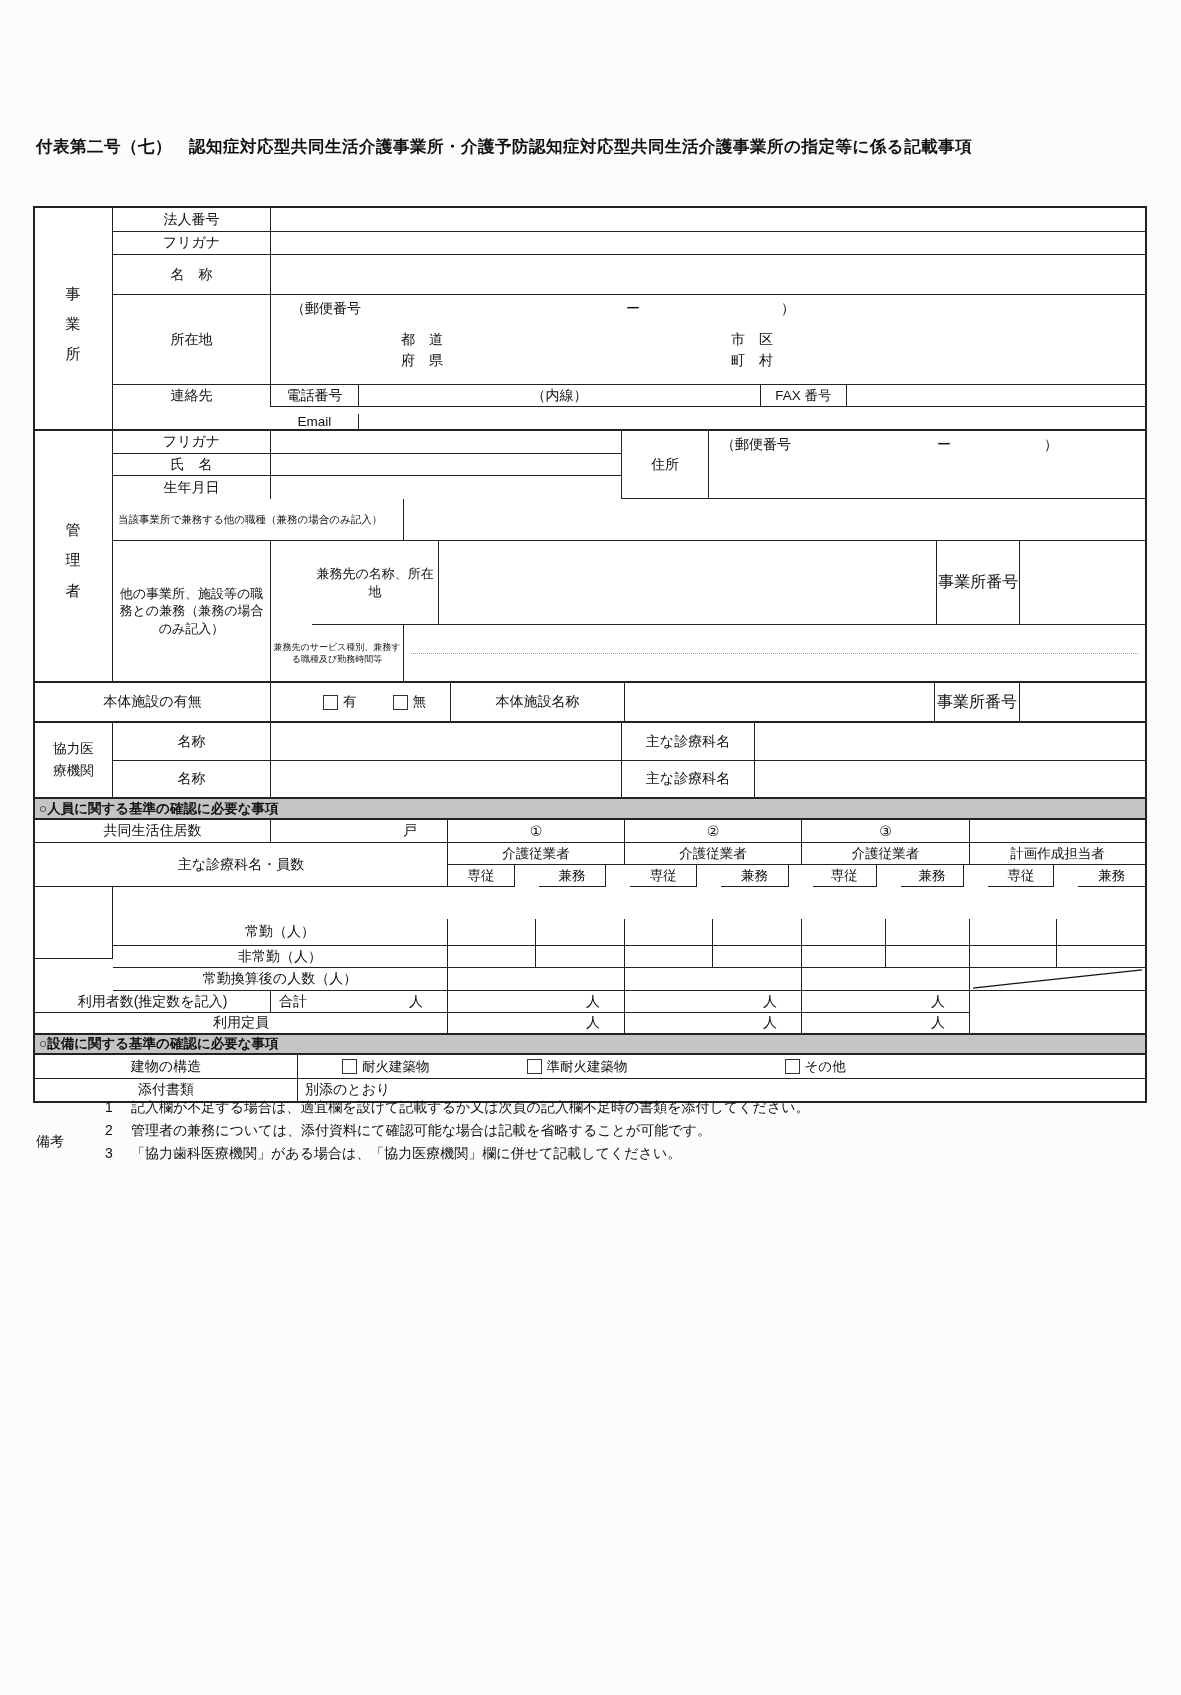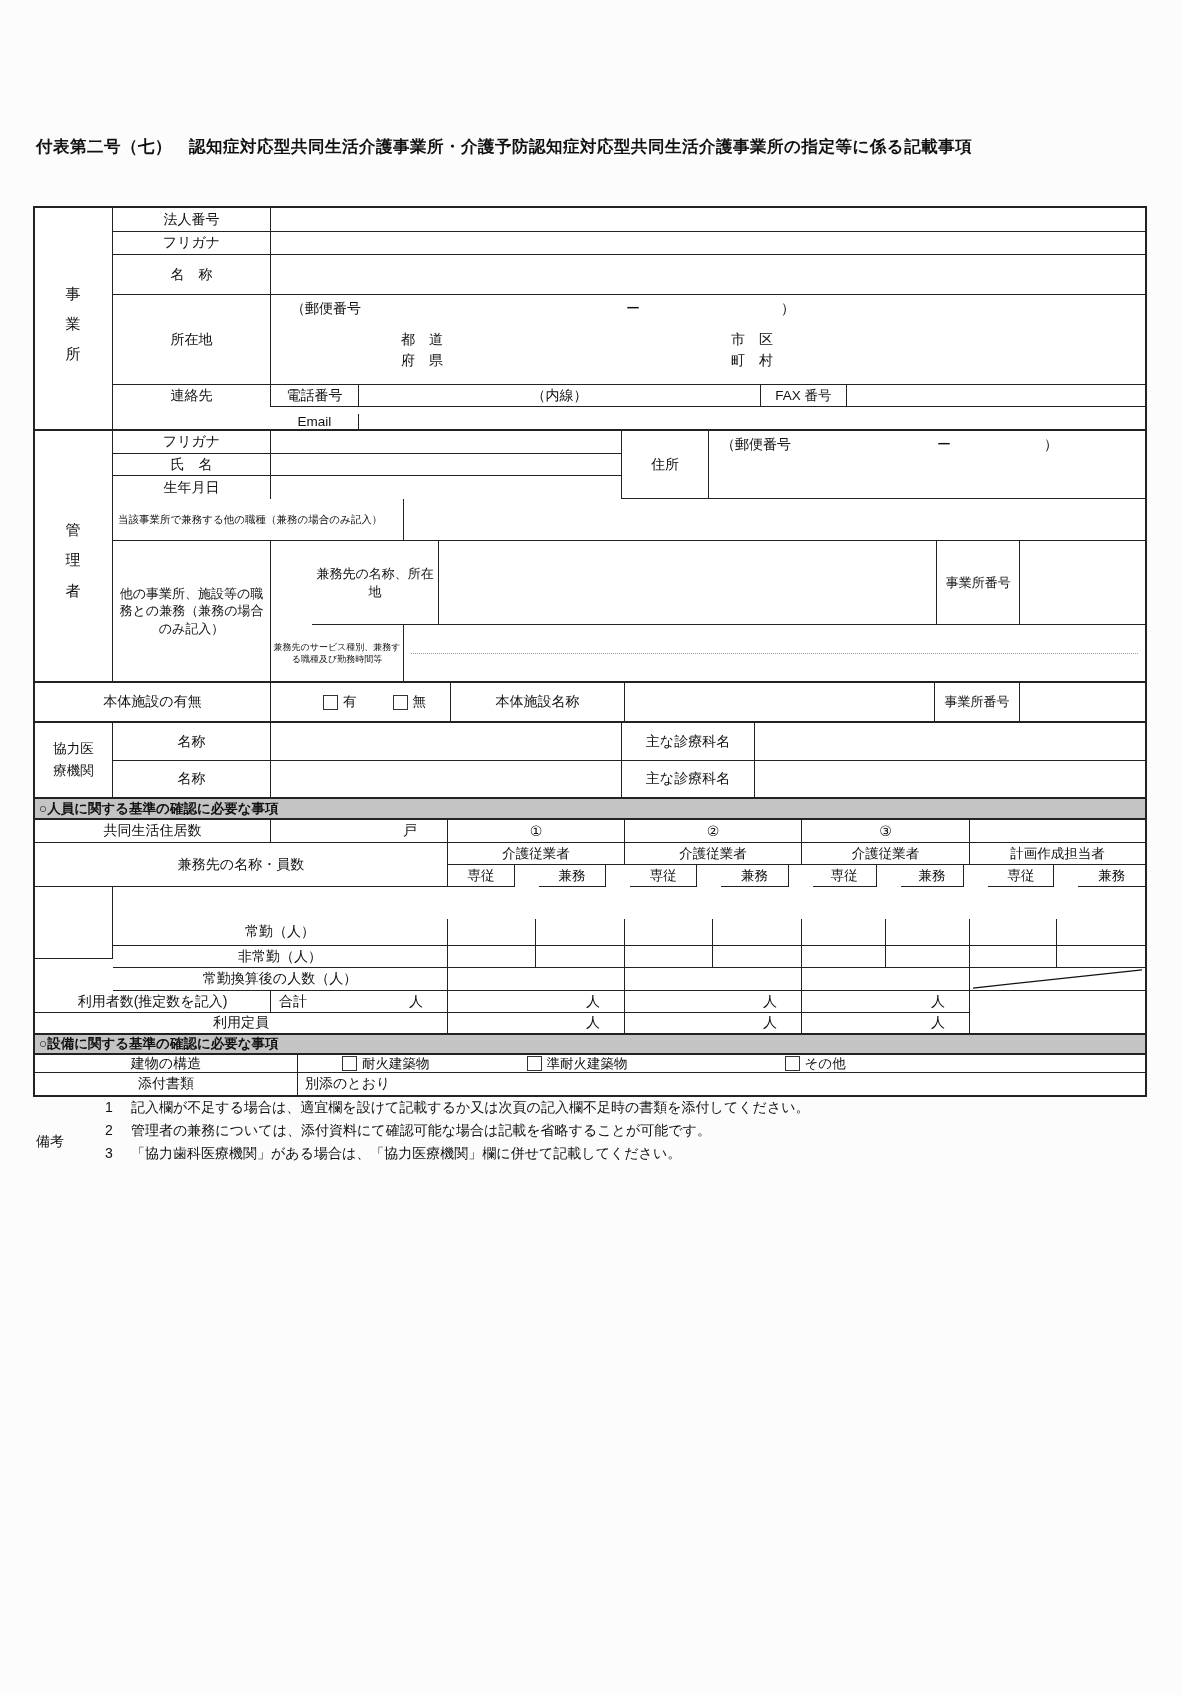--- a/index.html
+++ b/index.html
@@ -26,21 +26,21 @@
   .twoline{position:absolute;font-size:14px;line-height:1.5;white-space:pre;}
   .check{display:inline-block;width:13px;height:13px;border:1px solid #333;background:#fff;margin-right:5px;flex:none;}
   .ckitem{display:flex;align-items:center;font-size:13.5px;}
   .dot{width:98%;border-top:1px dotted #999;height:0;}
   .diag{position:absolute;left:0;top:0;width:100%;height:100%;}
   .notes{position:absolute;left:36px;top:1096px;display:flex;font-size:14px;}
   .notes .nlab{width:69px;font-weight:normal;}
   .nitem{display:flex;line-height:23px;}
   .nnum{width:26px;}
   .fz13{font-size:13.5px;}
-  .fz12{font-size:13px;}
+  .fz12{font-size:16px;}
   .jright{justify-content:flex-end;padding-right:24px;}
   .jleft{justify-content:flex-start;padding-left:7px;}
 </style>
 </head>
 <body>
 
 <div class="page">
   <div class="title">付表第二号（七）　認知症対応型共同生活介護事業所・介護予防認知症対応型共同生活介護事業所の指定等に係る記載事項</div>
 
   <div class="tbl">
@@ -189,21 +189,21 @@
       <div class="c" style="width:177px;justify-content:flex-end;padding-right:30px;">
         <span>戸</span>
       </div>
       <div class="c lbl" style="width:177px;">①</div>
       <div class="c lbl" style="width:177px;">②</div>
       <div class="c lbl" style="width:168px;">③</div>
       <div class="c lastc" style="width:175px;"></div>
     </div>
 
     <div class="row">
-      <div class="c lbl" style="width:413px;height:44px;">兼務先の名称・員数</div>
+      <div class="c lbl" style="width:413px;height:44px;">主な診療科名・員数</div>
       <div class="col" style="width:697px;">
         <div class="row" style="height:22px;">
           <div class="c lbl fz13" style="width:177px;">介護従業者</div>
           <div class="c lbl fz13" style="width:177px;">介護従業者</div>
           <div class="c lbl fz13" style="width:168px;">介護従業者</div>
           <div class="c lbl fz13 lastc" style="width:175px;">計画作成担当者</div>
         </div>
         <div class="row rlast" style="height:22px;gap:24px;">
           <div class="c lbl fz13" style="width:88px;border-bottom:1px solid #222;">専従</div>
           <div class="c lbl fz13" style="width:89px;border-bottom:1px solid #222;">兼務</div>
@@ -283,21 +283,21 @@
           <span>人</span>
         </div>
       <div class="c jright" style="width:168px;border-bottom:2px solid #222;">
           <span>人</span>
         </div>
       <div class="c lastc" style="width:175px;border-bottom:2px solid #222;"></div>
     </div>
 
     <div class="gray" style="height:20px;">○設備に関する基準の確認に必要な事項</div>
 
-    <div class="row" style="height:18px;">
+    <div class="row" style="height:24px;">
       <div class="c lbl" style="width:263px;">建物の構造</div>
       <div class="c lastc" style="width:847px;justify-content:flex-start;">
         <span class="ckitem" style="margin-left:44px;">
           <span class="check"></span>
           <span>耐火建築物</span>
         </span>
         <span class="ckitem" style="margin-left:97px;">
           <span class="check"></span>
           <span>準耐火建築物</span>
         </span>

